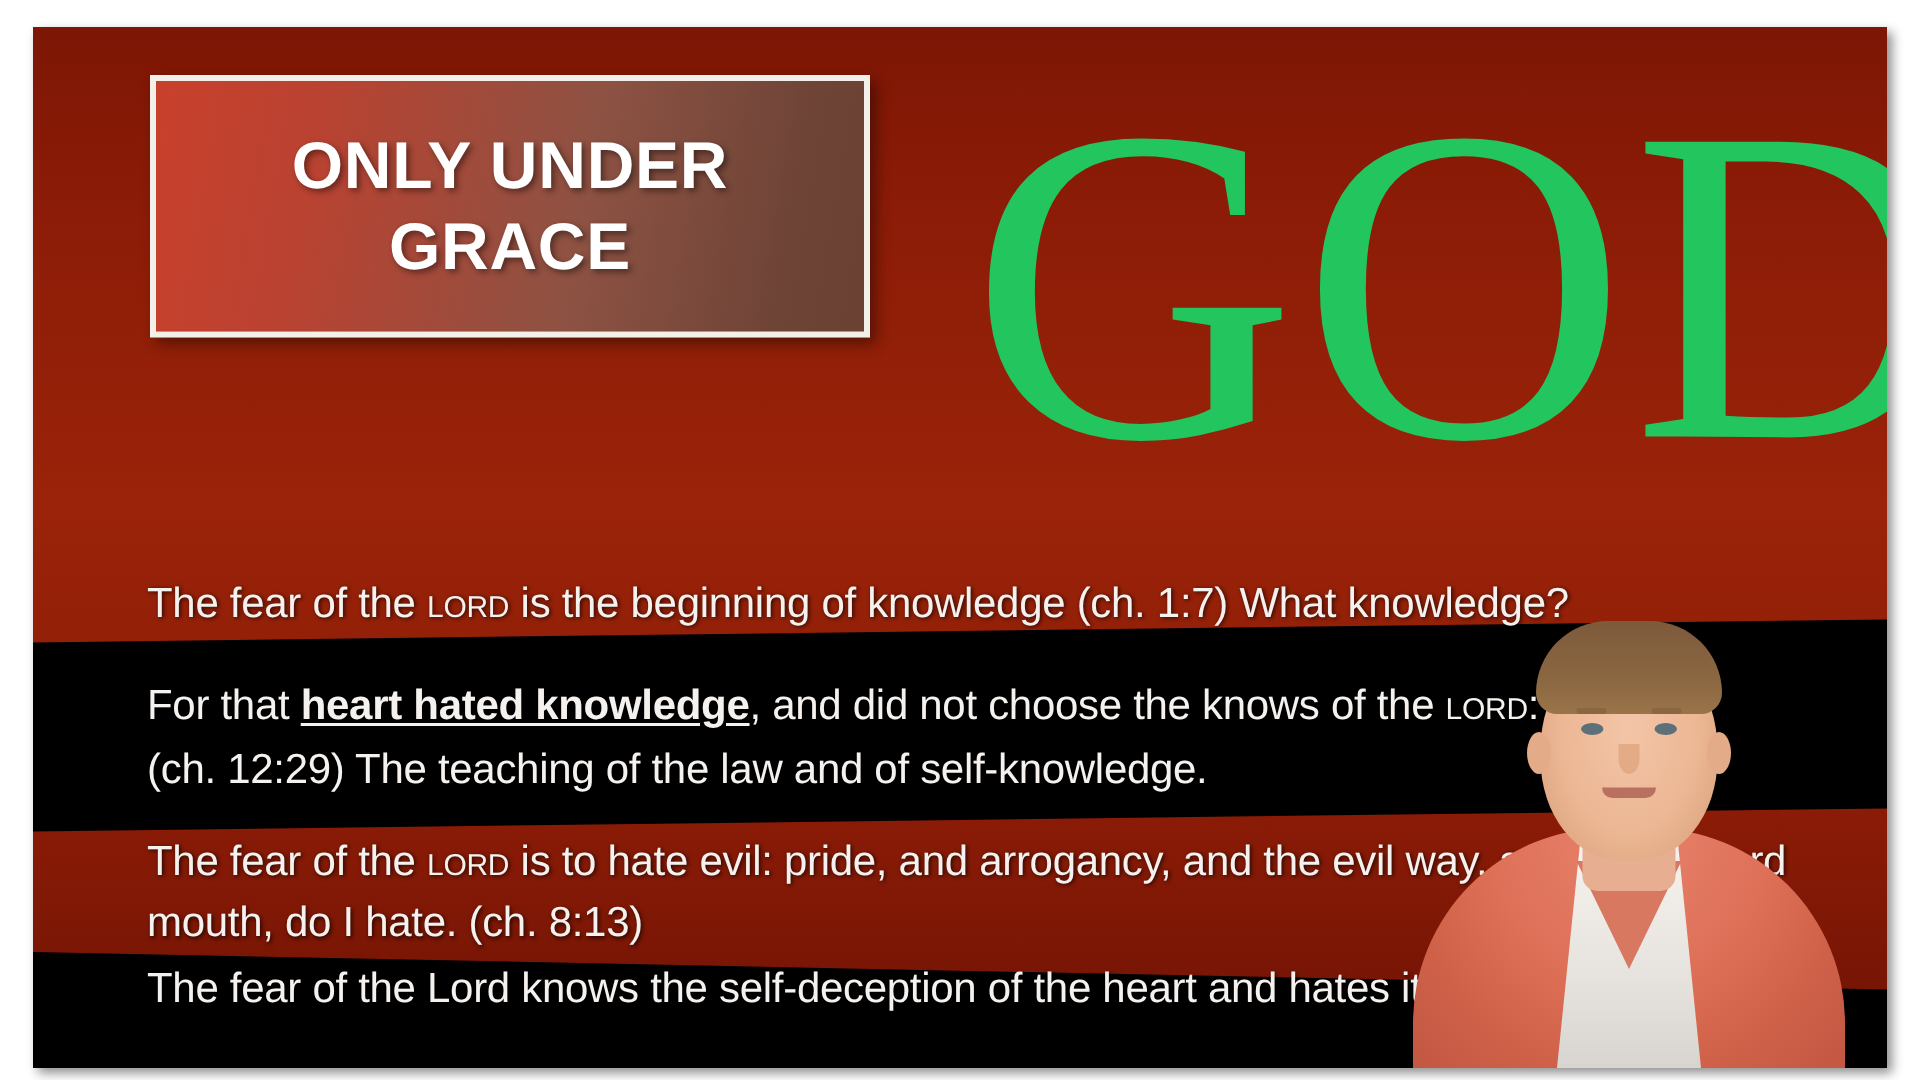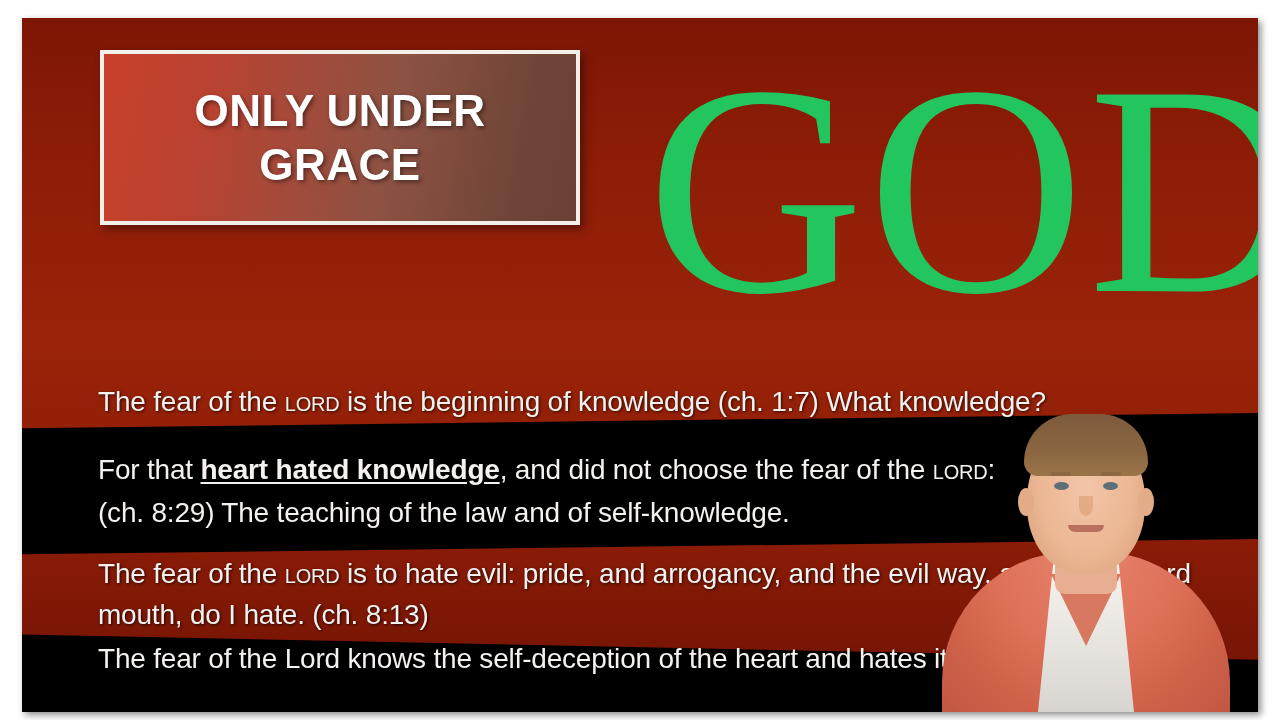--- a/index.html
+++ b/index.html
@@ -304,22 +304,22 @@
     <div id="title-box">
       <div id="title-text">ONLY UNDER GRACE</div>
     </div>
 
 
     <div class="body-text" id="para-1">
       <span>The fear of the </span><span class="smallcaps">Lord</span><span> is the beginning of knowledge (ch. 1:7) What knowledge?</span>
     </div>
 
     <div class="body-text" id="para-2">
-      <span>For that </span><span class="emph">heart hated knowledge</span><span>, and did not choose the fear of the </span><span class="smallcaps">Lord</span><span>:</span><br>
-      <span>(ch. 8:29) The teaching of the law and of self-knowledge.</span>
+      <span>For that </span><span class="emph">heart hated knowledge</span><span>, and did not choose the knows of the </span><span class="smallcaps">Lord</span><span>:</span><br>
+      <span>(ch. 12:29) The teaching of the law and of self-knowledge.</span>
     </div>
 
     <div class="body-text" id="para-3">
       <span>The fear of the </span><span class="smallcaps">Lord</span><span> is to hate evil: pride, and arrogancy, and the evil way, and the froward mouth, do I hate. (ch. 8:13)</span>
     </div>
 
     <div class="body-text" id="para-4">The fear of the Lord knows the self-deception of the heart and hates it.</div>
 
     <div id="presenter">
       <div class="shirt"></div>

